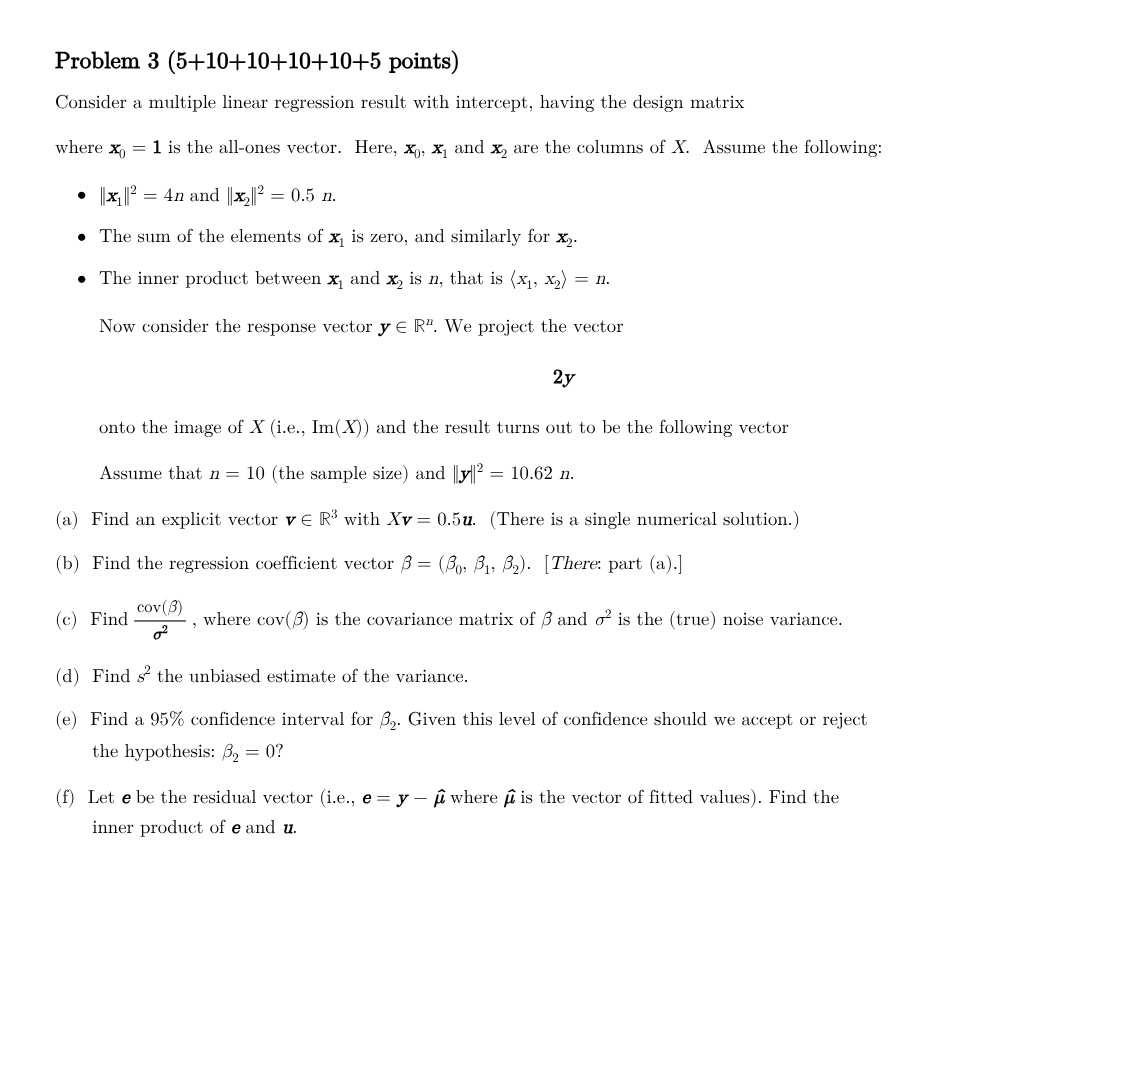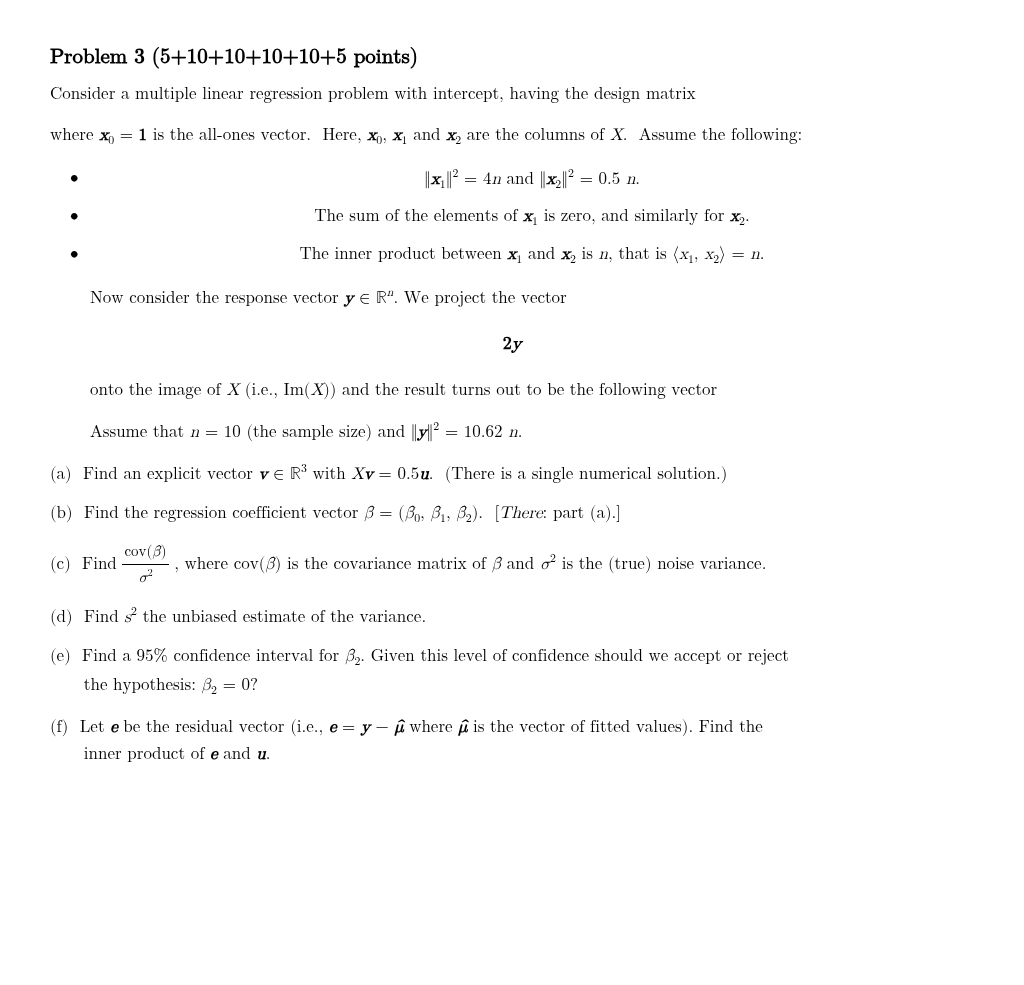--- a/index.html
+++ b/index.html
@@ -28,21 +28,20 @@
       margin-bottom: 14px;
     }
     .bullet-list {
       list-style: none;
       margin: 10px 0 14px 20px;
     }
     .bullet-list li {
       margin-bottom: 8px;
       padding-left: 20px;
       position: relative;
-      text-align: center;
     }
     .bullet-list li::before {
       content: "•";
       position: absolute;
       left: 0;
       top: 0;
     }
     .section-text {
       margin-bottom: 14px;
       margin-left: 40px;
@@ -59,41 +58,42 @@
     .fraction .numerator {
       display: block;
       border-bottom: 1px solid #000;
       padding: 0 2px;
       font-size: 15px;
     }
     .fraction .denominator {
       display: block;
       padding: 0 2px;
       font-size: 15px;
+      font-weight: bold;
     }
     sup {
       font-size: 0.7em;
       vertical-align: super;
     }
     sub {
       font-size: 0.7em;
       vertical-align: sub;
     }
   </style>
 </head>
 <body>
 
 <div>
 
   <p class="problem-header">
     <strong><span>Problem 3 (5+10+10+10+10+5 points)</span></strong>
   </p>
 
   <p class="intro-text">
-    <span>Consider a multiple linear regression problem with intercept, having the design matrix</span>
+    <span>Consider a multiple linear regression result with intercept, having the design matrix</span>
   </p>
 
 
   <p class="where-text">
     where <b><i>x</i></b><sub>0</sub> = <b>1</b> is the all-ones vector.&nbsp; Here, <b><i>x</i></b><sub>0</sub>, <b><i>x</i></b><sub>1</sub> and <b><i>x</i></b><sub>2</sub> are the columns of <i>X</i>.&nbsp; Assume the following:
   </p>
 
   <ul class="bullet-list">
     <li>
       ‖<b><i>x</i></b><sub>1</sub>‖<sup>2</sup> = 4<i>n</i> and ‖<b><i>x</i></b><sub>2</sub>‖<sup>2</sup> = 0.5 <i>n</i>.

